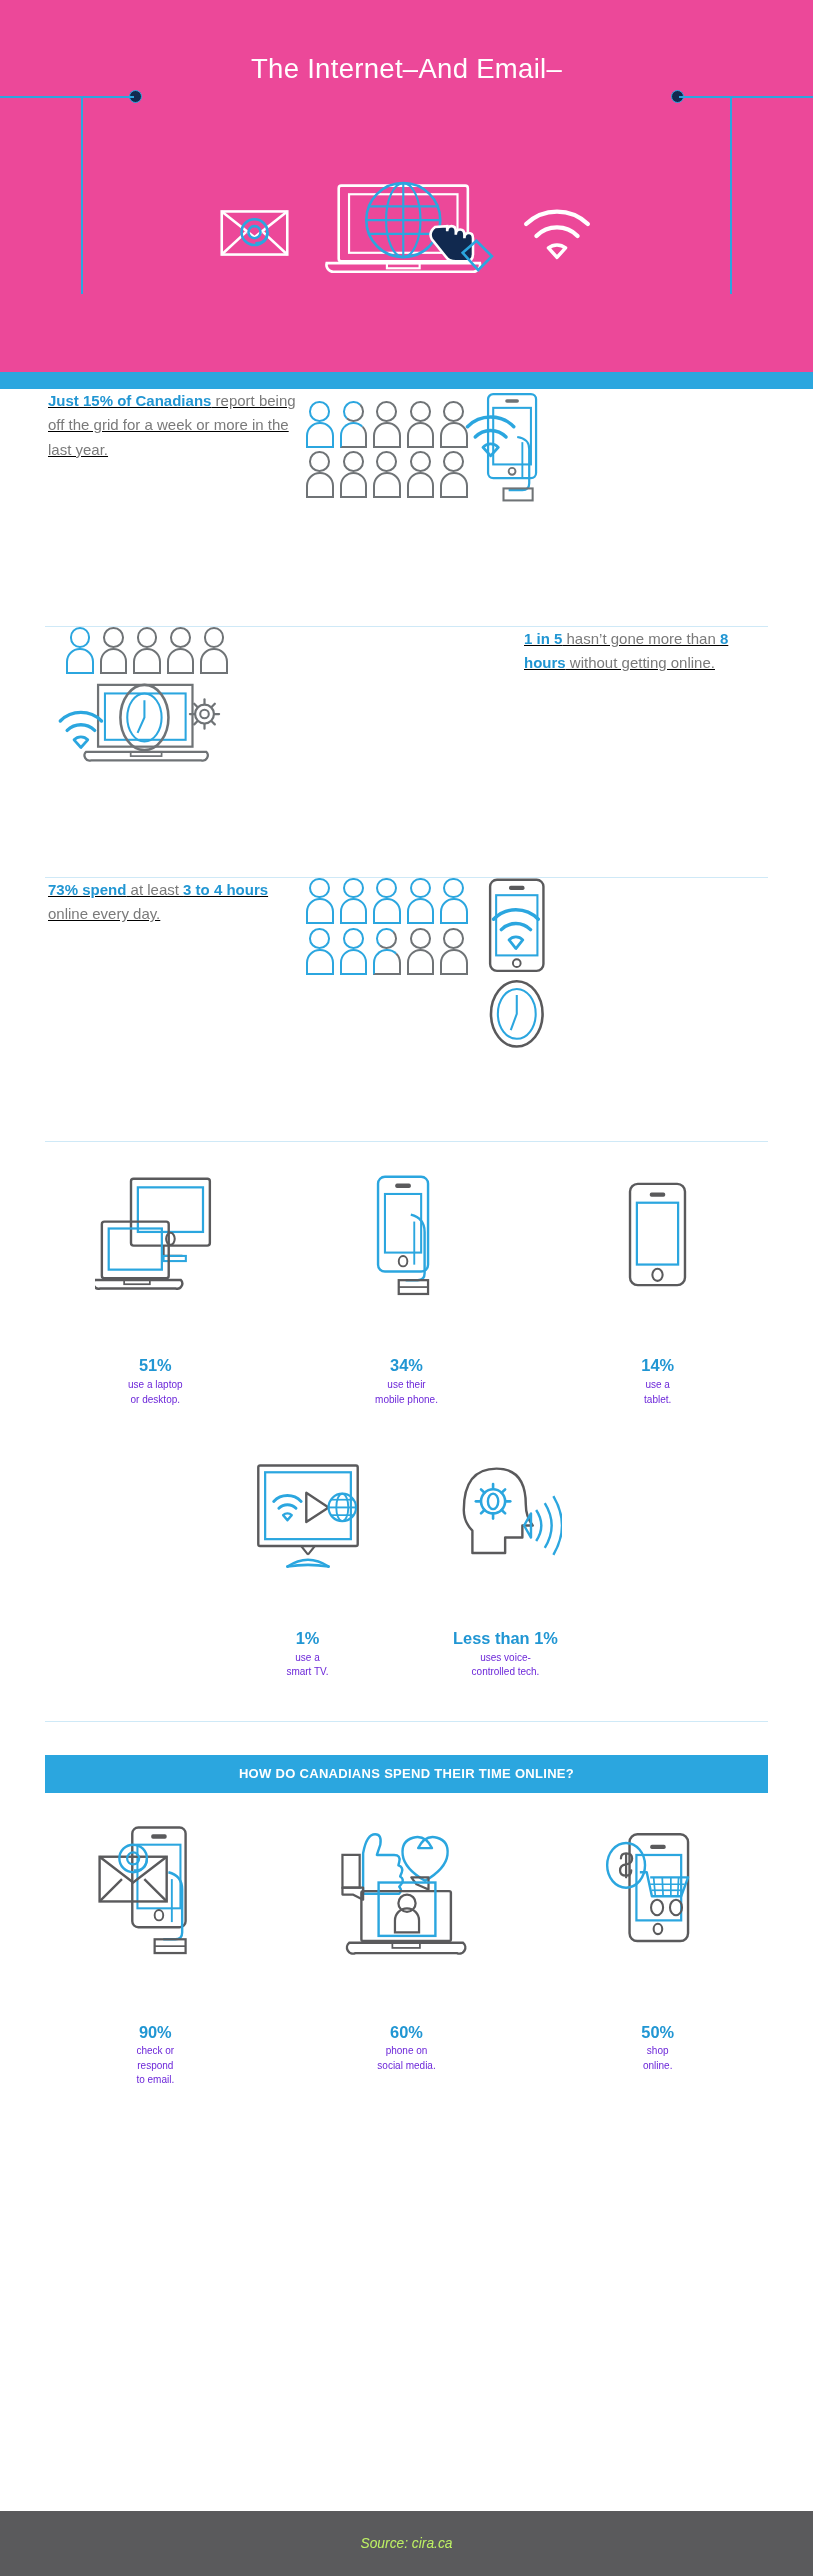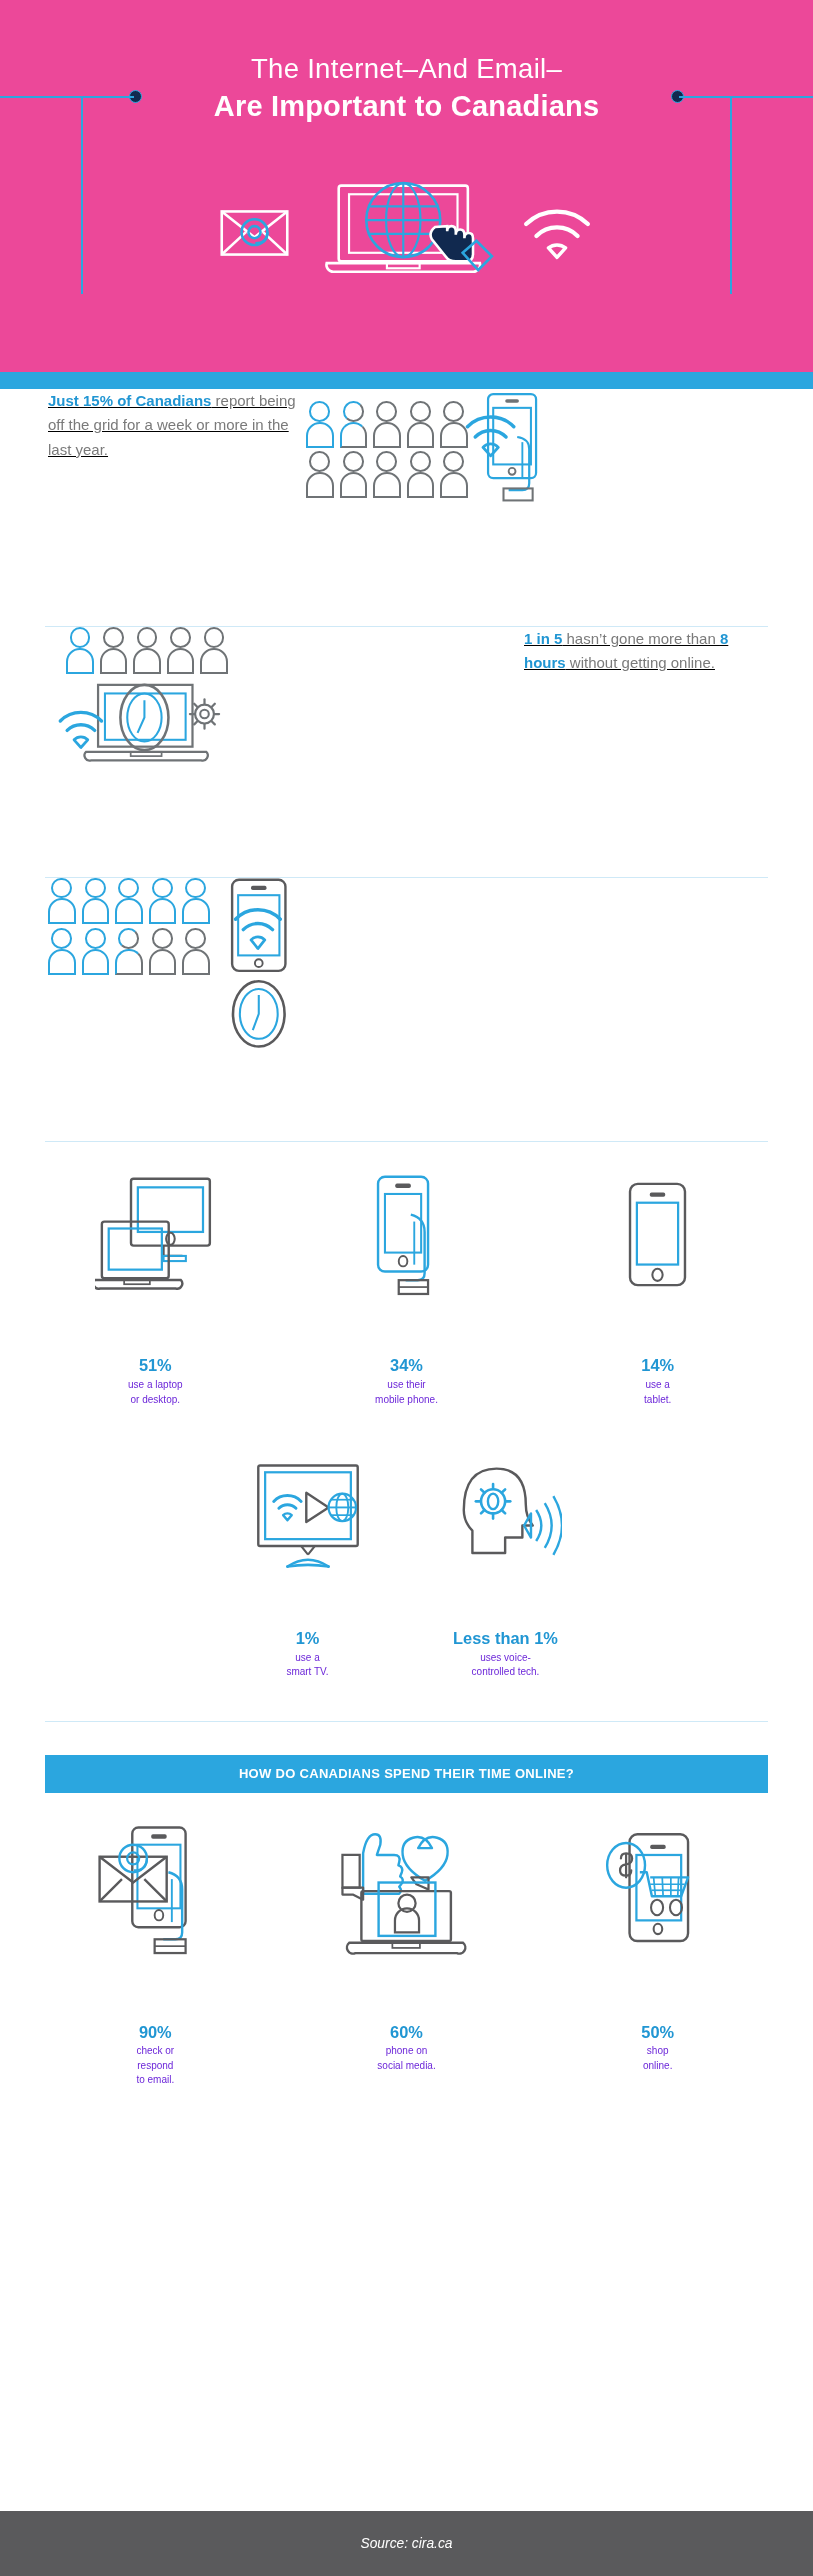--- a/index.html
+++ b/index.html
@@ -227,21 +227,21 @@
     position: absolute;
     left: 0; bottom: 0;
     width: 813px;
     height: 65px;
     background: #5a5a5c;
     display: flex;
     align-items: center;
     justify-content: center;
   }
   .footer-text {
-    color: #ffffff;
+    color: #bef264;
     font-size: 13.8px;
     font-style: italic;
     font-weight: 300;
   }
 
   svg { display: block; }
 </style>
 </head>
 <body>
 
@@ -252,21 +252,20 @@
     <div class="wire wire-right"></div>
     <div class="node node-left"></div>
     <div class="node node-right"></div>
     <div class="bracket-left-top"></div>
     <div class="bracket-left-v"></div>
     <div class="bracket-right-top"></div>
     <div class="bracket-right"></div>
 
     <div class="title-wrap">
       <div class="title-line1">The Internet–And Email–</div>
-      <div class="title-line2">Are Important to Canadians</div>
     </div>
 
     <div class="hero-art">
 
       <span>
         <svg width="69" height="50" viewBox="0 0 80 58">
           <rect x="2" y="4" width="76" height="50" fill="none" stroke="#ffffff" stroke-width="3"></rect>
           <path d="M2 4 L40 34 L78 4" fill="none" stroke="#ffffff" stroke-width="3"></path>
           <path d="M2 54 L30 28 M78 54 L50 28" fill="none" stroke="#ffffff" stroke-width="3"></path>
           <circle cx="40" cy="28" r="15" fill="none" stroke="#2ba6df" stroke-width="3"></circle>
@@ -434,20 +433,25 @@
     <div class="stat-text" style="max-width:267px;margin-left:auto;padding-left:26px;">
       <p class="lead">
         <b>1 in 5</b><span> hasn’t gone more than </span><b>8 hours</b><span> without getting online.</span>
       </p>
     </div>
   </div>
 
   <div class="divider"></div>
 
   <div class="stat-row" style="height:263px;">
+    <div class="stat-text" style="max-width:258px;">
+      <p class="lead">
+        <b>73% spend</b><span> at least </span><b>3 to 4 hours</b><span> online every day.</span>
+      </p>
+    </div>
     <div class="stat-art" style="align-items:flex-start;">
       <div class="people-grid">
         <div class="people-row">
           <span class="person on">
               <span class="head"></span>
               <span class="body"></span>
             </span>
           <span class="person on">
               <span class="head"></span>
               <span class="body"></span>

